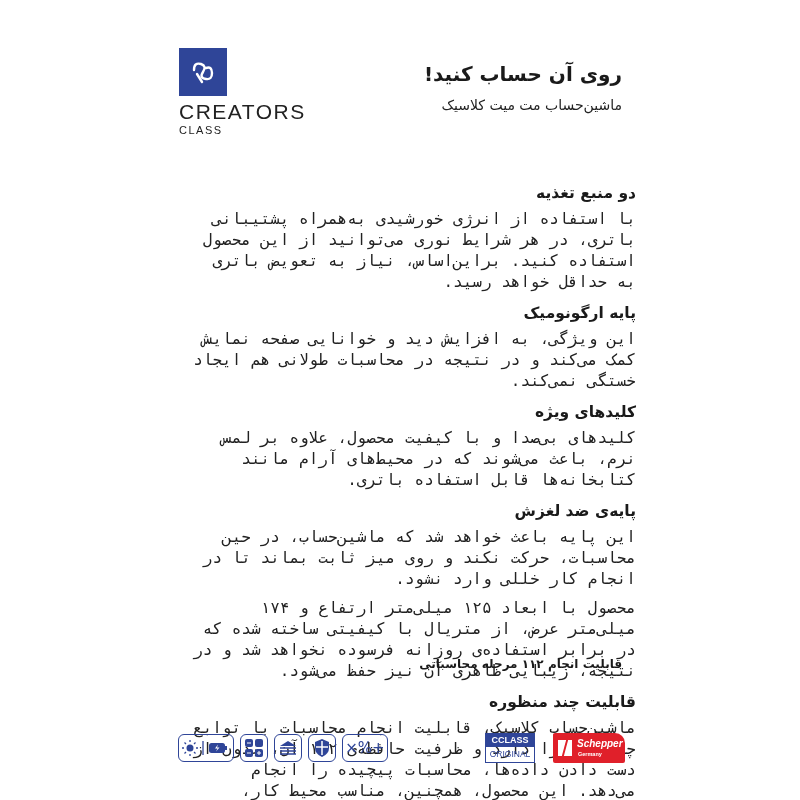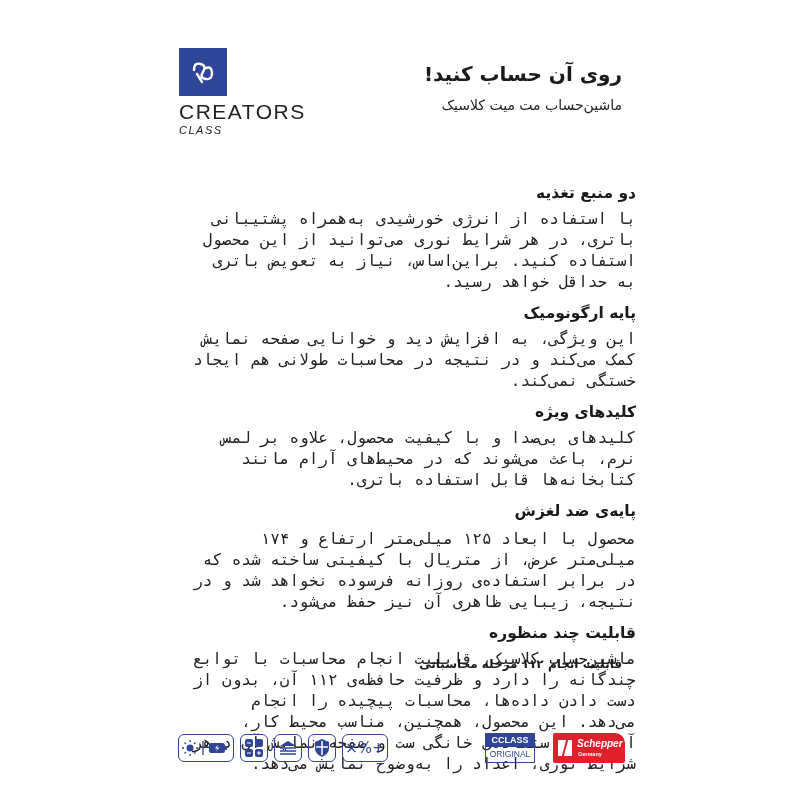--- a/index.html
+++ b/index.html
@@ -3,21 +3,21 @@
   <meta charset="utf-8">
   <style>
     html, body { margin:0; padding:0; }
     body { width:800px; height:800px; background:#ffffff; position:relative; overflow:hidden;
       font-family:"DejaVu Sans", sans-serif; color:#1a1a1a; }
     .logo-box { position:absolute; left:179px; top:48px; width:48px; height:48px; background:#2f4598; }
     .logo-box svg { width:48px; height:48px; display:block; }
     .brand-name { position:absolute; left:179px; top:101px; font-family:"Liberation Sans", sans-serif;
       font-size:21px; letter-spacing:1.5px; color:#222; line-height:22px; }
     .brand-sub { position:absolute; left:179px; top:124px; font-family:"Liberation Sans", sans-serif;
-      font-size:11px; letter-spacing:1.5px; color:#222; line-height:12px;font-style:italic; }
+      font-size:11px; letter-spacing:1.5px; color:#222; line-height:12px; }
     .header { position:absolute; right:178px; top:60px; width:300px; direction:rtl; text-align:right; }
     .header .title { font-size:20px; font-weight:bold; line-height:28px; }
     .header .subtitle { font-size:14px; line-height:22px; margin-top:6px; color:#222; }
     .sections { position:absolute; right:164px; top:182px; width:445px; direction:rtl; text-align:right; }
     .section { margin-bottom:8px; }
     .section h2 { font-size:15.5px; font-weight:bold; margin:0 0 6px 0; line-height:22px; }
     .section p { font-size:16px; margin:0; line-height:21px; color:#222;font-family:Liberation Mono, monospace; }
     .footnote { position:absolute; right:178px; top:657px; direction:rtl; text-align:right;
       font-size:12px; font-weight:bold; }
     .icons { position:absolute; left:178px; top:734px; display:flex; gap:6px; }
@@ -60,20 +60,21 @@
   <div class="section">
     <h2>پایه ارگونومیک</h2>
     <p>این ویژگی، به افزایش دید و خوانایی صفحه نمایش کمک می‌کند و در نتیجه در محاسبات طولانی هم ایجاد خستگی نمی‌کند.</p>
   </div>
   <div class="section">
     <h2>کلیدهای ویژه</h2>
     <p>کلیدهای بی‌صدا و با کیفیت محصول، علاوه بر لمس نرم، باعث می‌شوند که در محیط‌های آرام مانند کتابخانه‌ها قابل استفاده باتری.</p>
   </div>
   <div class="section">
     <h2>پایه‌ی ضد لغزش</h2>
+    <p>این پایه باعث خواهد شد که ماشین‌حساب، در حین محاسبات، حرکت نکند و روی میز ثابت بماند تا در انجام کار خللی وارد نشود.</p>
   </div>
   <div class="section">
     <p>محصول با ابعاد ۱۲۵ میلی‌متر ارتفاع و ۱۷۴ میلی‌متر عرض، از متریال با کیفیتی ساخته شده که در برابر استفاده‌ی روزانه فرسوده نخواهد شد و در نتیجه، زیبایی ظاهری آن نیز حفظ می‌شود.</p>
   </div>
   <div class="section">
     <h2>قابلیت چند منظوره</h2>
     <p>ماشین‌حساب کلاسیک، قابلیت انجام محاسبات با توابع چندگانه را دارد و ظرفیت حافظه‌ی ۱۱۲ آن، بدون از دست دادن داده‌ها، محاسبات پیچیده را انجام می‌دهد. این محصول، همچنین، مناسب محیط کار، آموزش و استفاده‌ی خانگی ست و صفحه نمایش آن درهر شرایط نوری، اعداد را به‌وضوح نمایش می‌دهد.</p>
   </div>
 </div>
 

